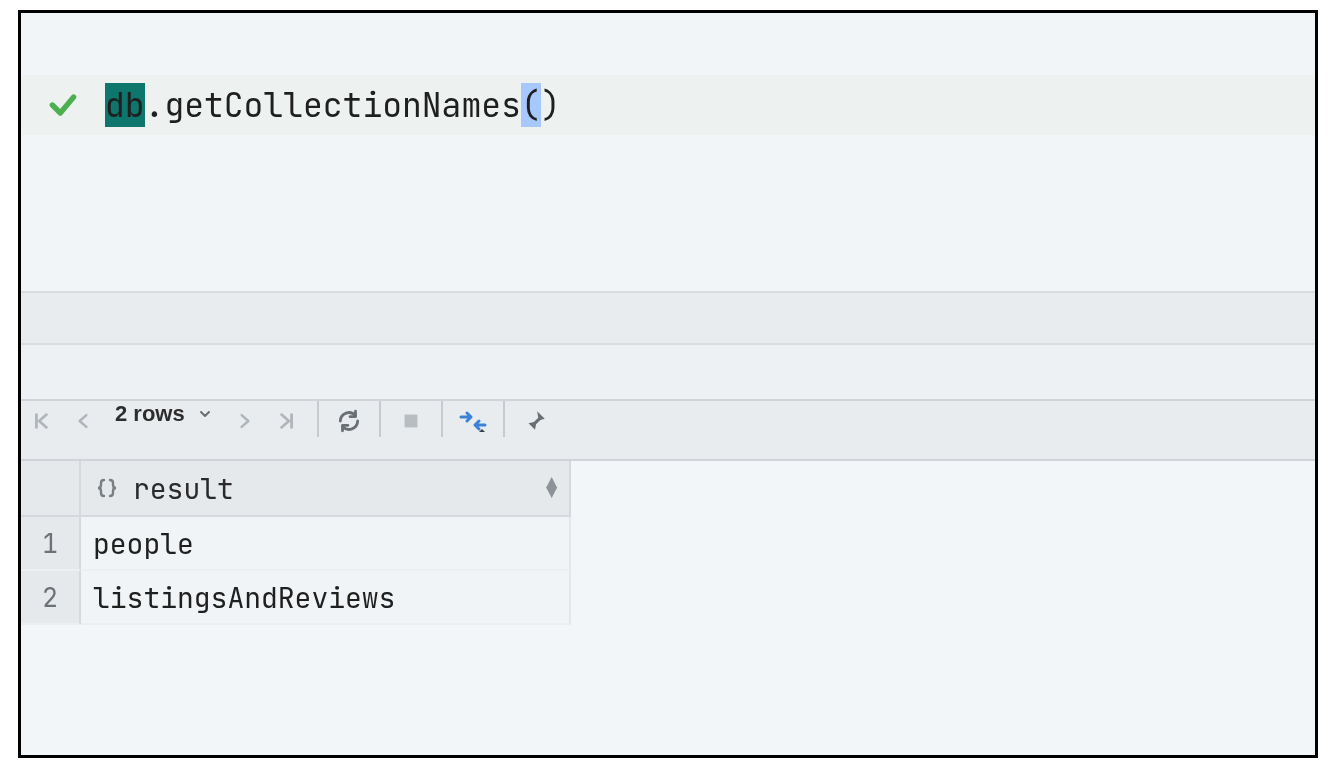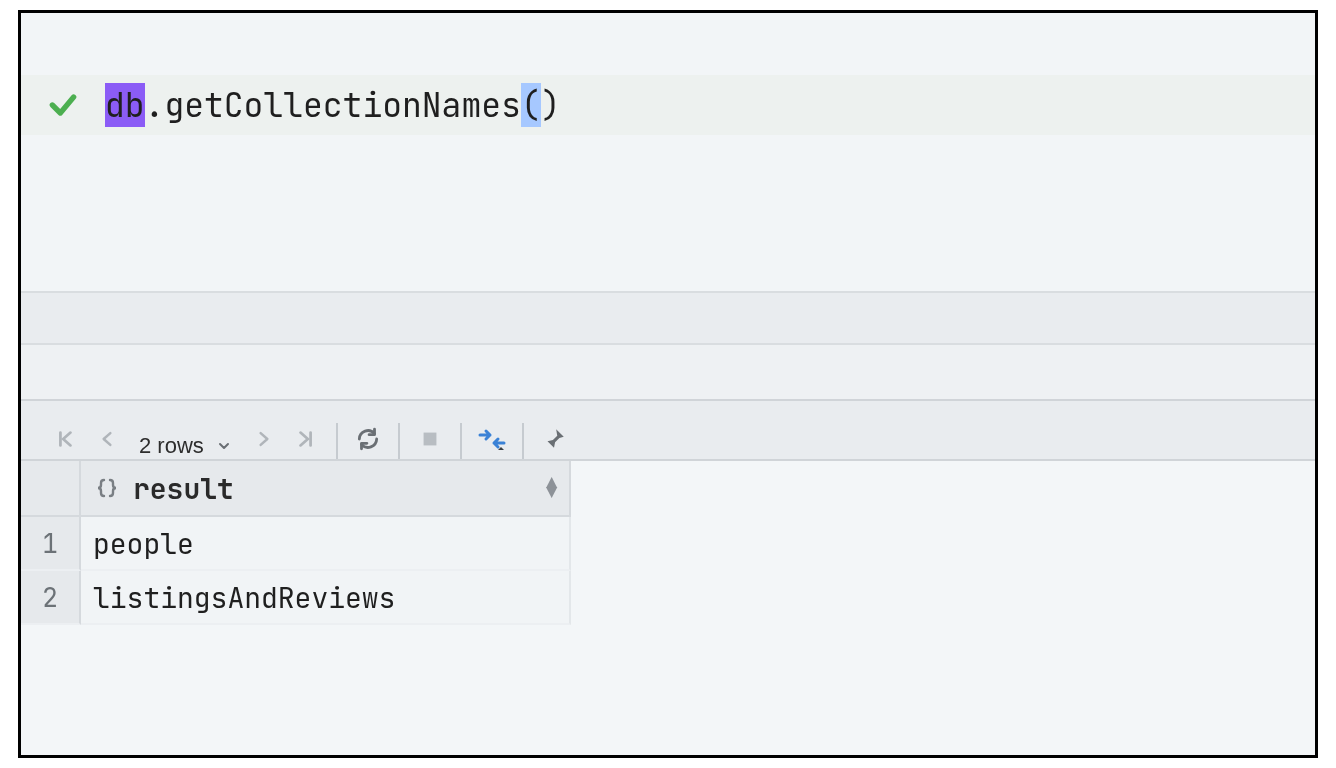--- a/index.html
+++ b/index.html
@@ -33,21 +33,21 @@
     align-items: center;
     justify-content: center;
   }
   .code {
     font-family: "JetBrains Mono","SFMono-Regular",Consolas,Menlo,monospace;
     font-size: 33px;
     color: #1f1f1f;
     white-space: pre;
     letter-spacing: 0px;
   }
-  .db-prefix { background: #8b5cf6; }
+  .db-prefix { background: #0f766e; }
   .sel { background: #a6c8ff; }
   
   .strip {
     flex: 0 0 54px;
     background: #e9ecef;
     border-top: 2px solid #d9dde0;
     border-bottom: 2px solid #d9dde0;
   }
   
   .tabs {
@@ -75,25 +75,25 @@
     position: absolute;
     left: -4px; right: -4px; bottom: -2px;
     height: 4px;
     background: #7a7f84;
   }
   .tab .close { color: #8a8f94; font-size: 22px; margin-left: 6px; }
   
   .toolbar {
     flex: 0 0 60px;
     display: flex;
-    align-items: flex-end;
+    align-items: flex-start;
     gap: 2px;
-    padding-left: 24px;
     background: #e9ecef;
     border-bottom: 2px solid #d0d4d8;
+    font-weight: bold;
   }
   .tb-btn {
     display: inline-flex;
     align-items: center;
     justify-content: center;
     height: 40px;
     min-width: 40px;
     color: #8c9196;
     cursor: pointer;
   }
@@ -135,21 +135,20 @@
     border-bottom: 2px solid #d5d9dd;
     border-right: 2px solid #d5d9dd;
     height: 56px;
     display: flex;
     align-items: center;
     padding: 0 14px;
     gap: 14px;
     position: relative;
     color: #2a2a2a;
     cursor: pointer;
-    font-weight: bold;
   }
   .hdr-col .sort {
     position: absolute;
     right: 12px;
     color: #8d9298;
     font-size: 18px;
     line-height: 10px;
     display: flex; flex-direction: column;
   }
   .rownum {

